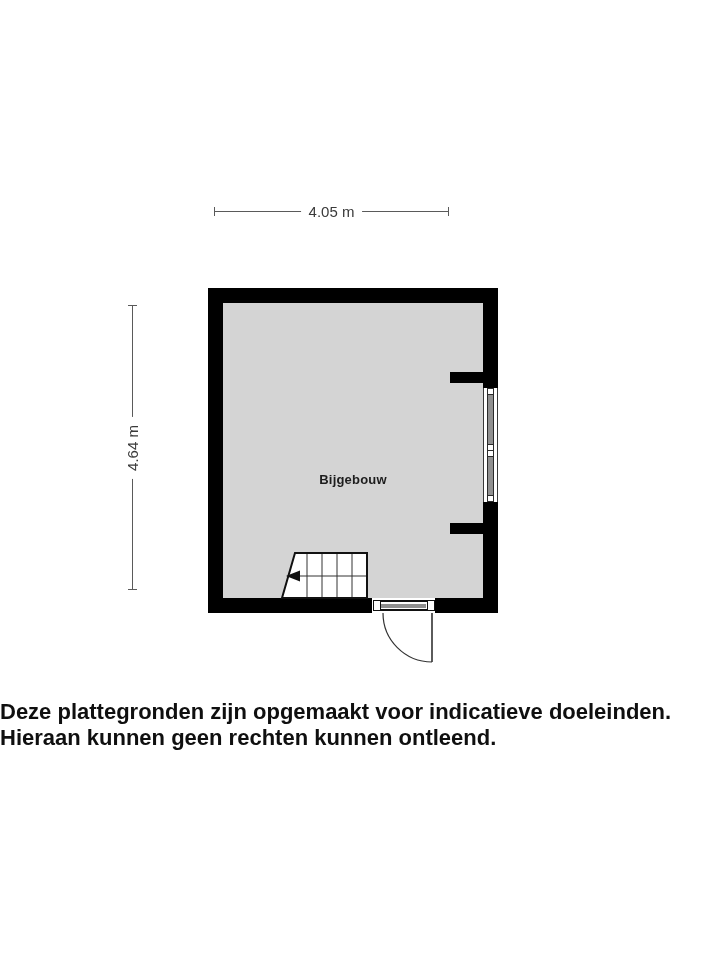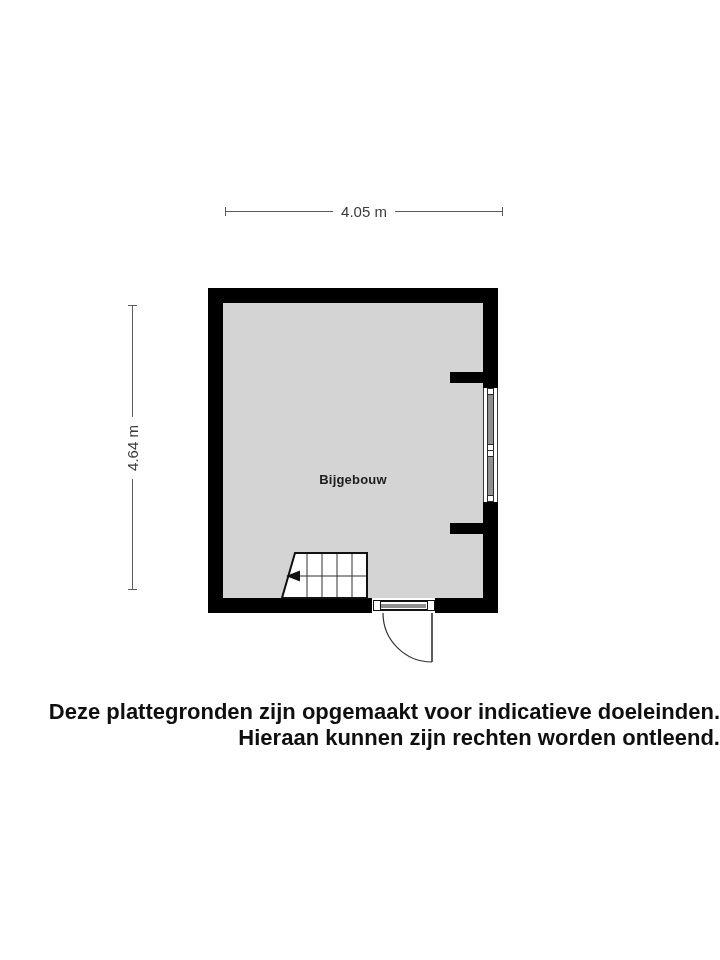--- a/index.html
+++ b/index.html
@@ -7,21 +7,21 @@
     position: relative;
     width: 720px;
     height: 960px;
     background: #ffffff;
     overflow: hidden;
     font-family: "Liberation Sans", sans-serif;
   }
   .abs { position: absolute; }
 
   
-  .dim-h { left: 225px; top: 207px; width: 278px; height: 9px; text-decoration: underline; }
+  .dim-h { left: 214px; top: 207px; width: 235px; height: 9px; text-decoration: underline; }
   .dim-h .line { position: absolute; left: 0; right: 0; top: 4px; height: 1px; background: #5a5a5a; }
   .dim-h .tick { position: absolute; top: 0; width: 1px; height: 9px; background: #5a5a5a; }
   .dim-h .tick.left { left: 0; }
   .dim-h .tick.right { right: 0; }
   .dim-h .dim-label {
     position: absolute; left: 50%; top: 4px;
     transform: translate(-50%, -50%);
     background: #ffffff; padding: 0 8px;
     font-size: 15px; color: #3a3a3a; white-space: nowrap;
   }
@@ -80,21 +80,21 @@
   .room-label {
     left: 353px; top: 451px;
     transform: translate(-50%, -50%);
     font-size: 13px; font-weight: 700; color: #1d1d1d;
     white-space: nowrap; letter-spacing: 0.2px; margin-top: 28px;
   }
 
   
   .disclaimer {
     left: 0; right: 0; top: 699px;
-    text-align: right;
+    text-align: left;
     font-size: 22px; font-weight: 700; color: #0f0f0f;
     line-height: 26px;
   }
 </style>
 </head>
 <body>
 
 <div id="canvas">
 
   <div class="abs dim-h">
@@ -147,16 +147,16 @@
     <g>
       <line x1="432" y1="613" x2="432" y2="662" stroke="#333333" stroke-width="1.6"></line>
       <path d="M 383 613 A 49 49 0 0 0 432 662" fill="none" stroke="#333333" stroke-width="1.2"></path>
     </g>
   </svg>
 
   <div class="abs room-label">Bijgebouw</div>
 
   <div class="abs disclaimer">
     <div>Deze plattegronden zijn opgemaakt voor indicatieve doeleinden.</div>
-    <div>Hieraan kunnen zijn rechten worden ontleend.</div>
+    <div>Hieraan kunnen geen rechten kunnen ontleend.</div>
   </div>
 
 </div>
 
 </body></html>

